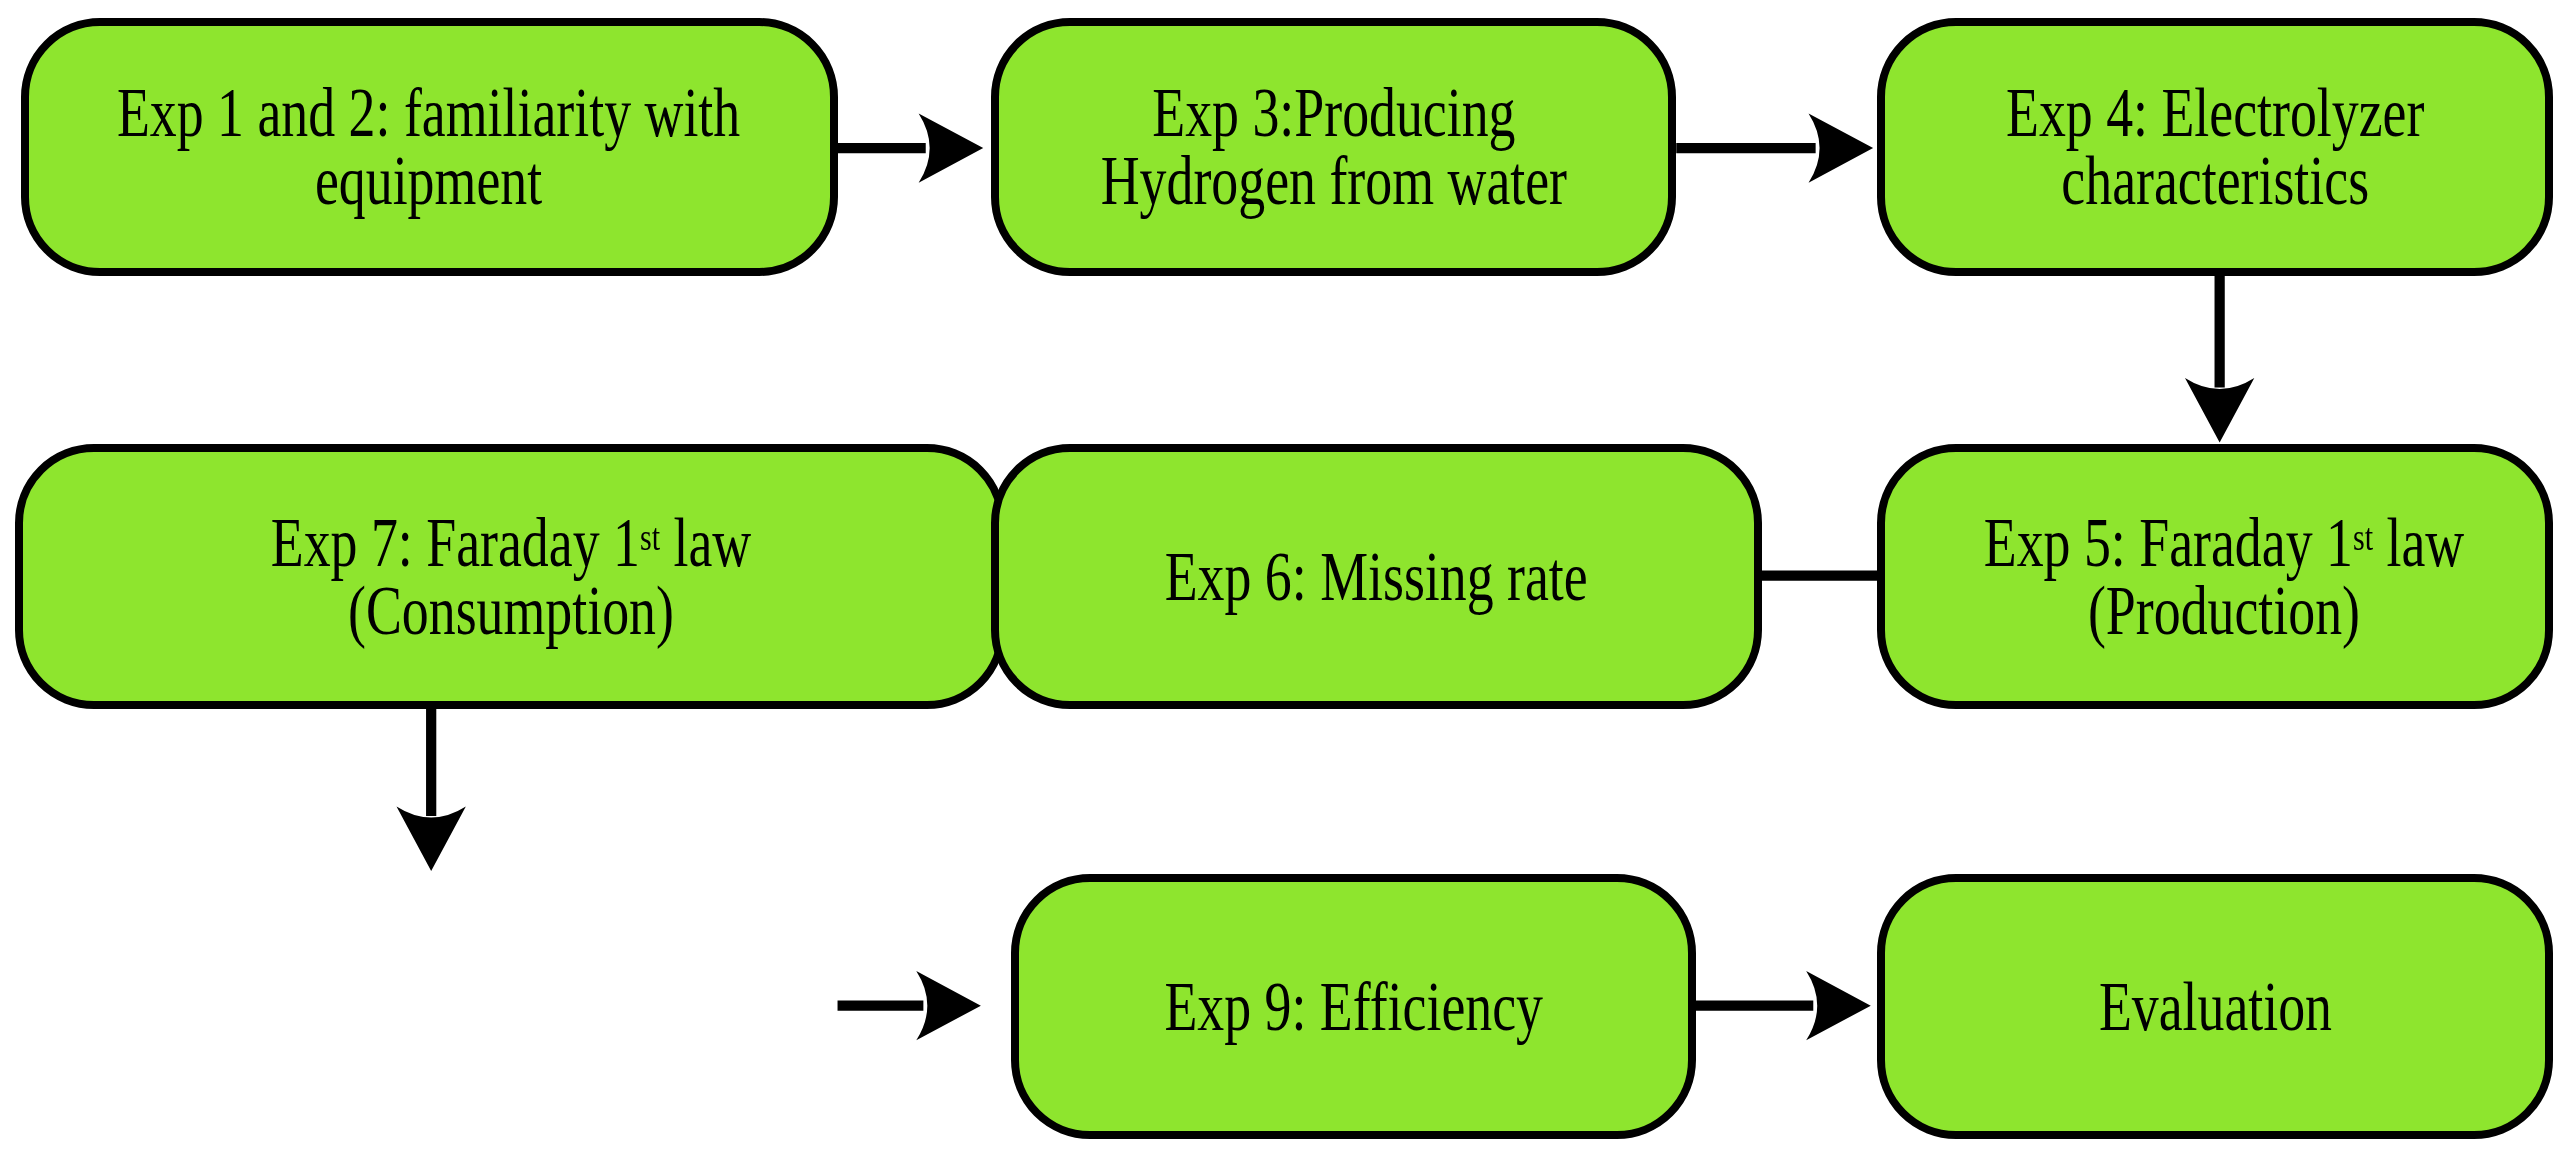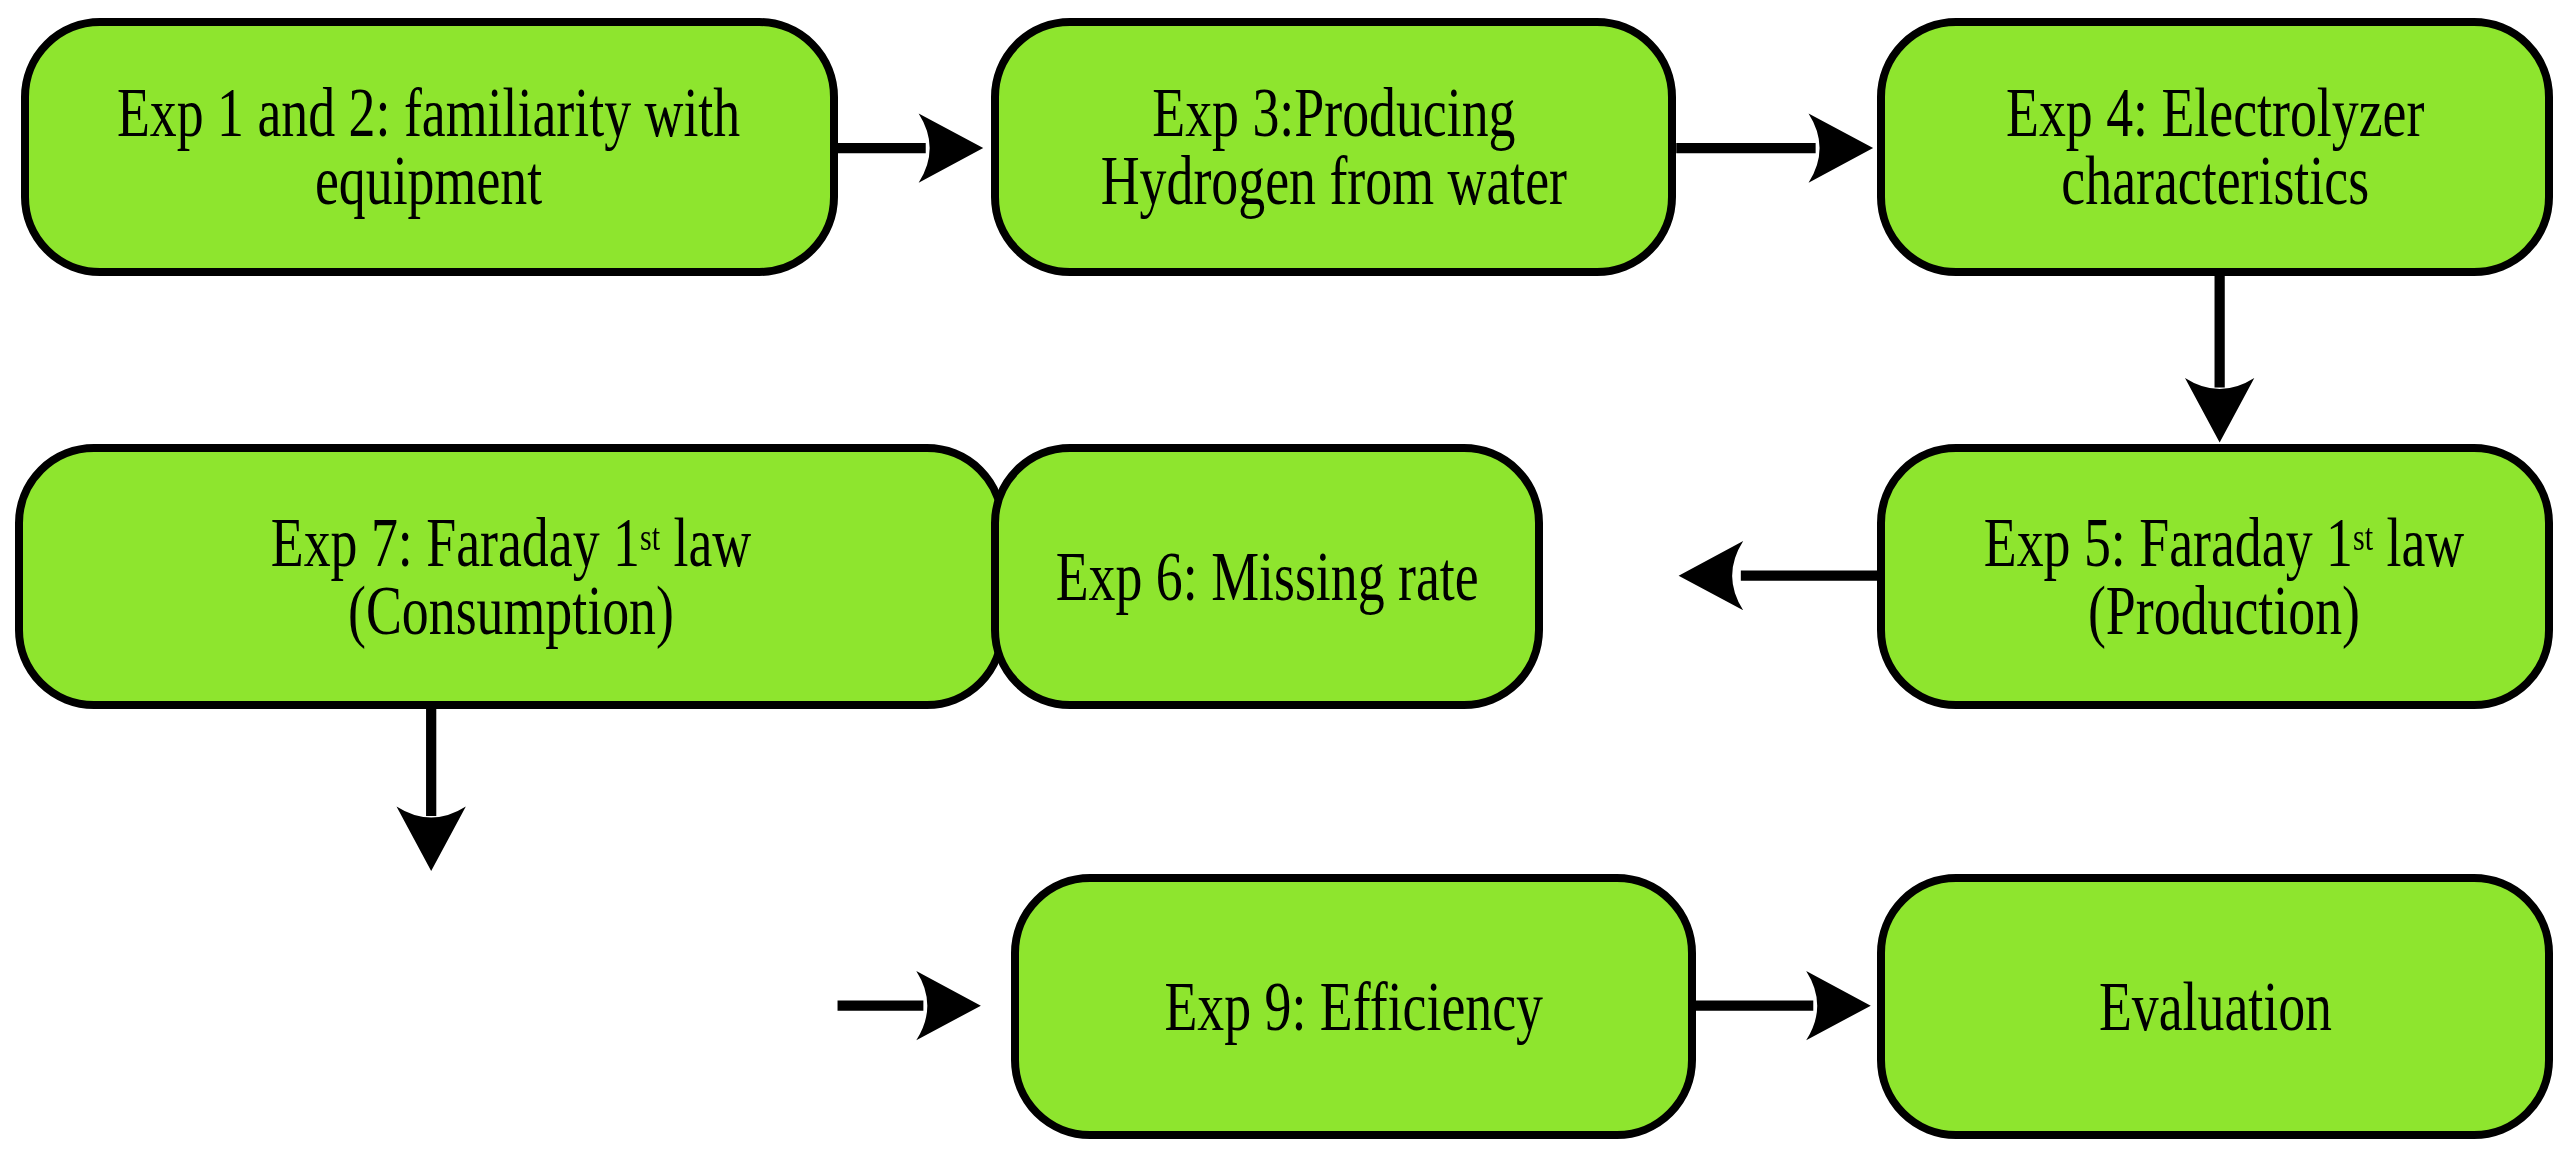--- a/index.html
+++ b/index.html
@@ -121,21 +121,21 @@
         <div><span>characteristics</span></div>
       </div>
   </div>
 
   <div class="node" style="left:15px; top:444px; width:991px; height:265px;">
     <div class="label">
         <div><span>Exp 7: Faraday 1</span><sup>st</sup><span> law</span></div>
         <div><span>(Consumption)</span></div>
       </div>
   </div>
-  <div class="node" style="left:991px; top:444px; width:552px; height:265px;">
+  <div class="node" style="left:991px; top:444px; width:771px; height:265px;">
     <div class="label">
         <div><span>Exp 6: Missing rate</span></div>
       </div>
   </div>
   <div class="node" style="left:1877px; top:444px; width:676px; height:265px;padding-left:17px;">
     <div class="label">
         <div><span>Exp 5: Faraday 1</span><sup>st</sup><span> law</span></div>
         <div><span>(Production)</span></div>
       </div>
   </div>

